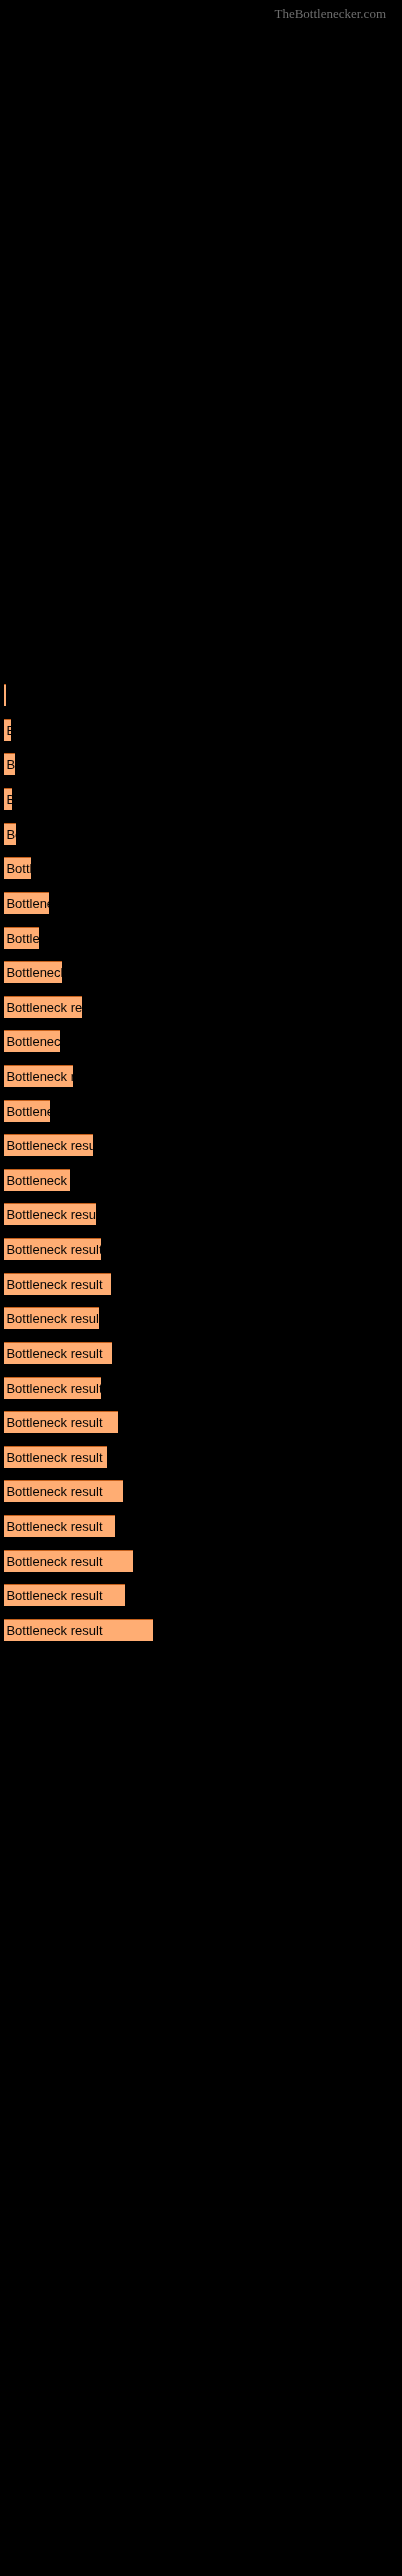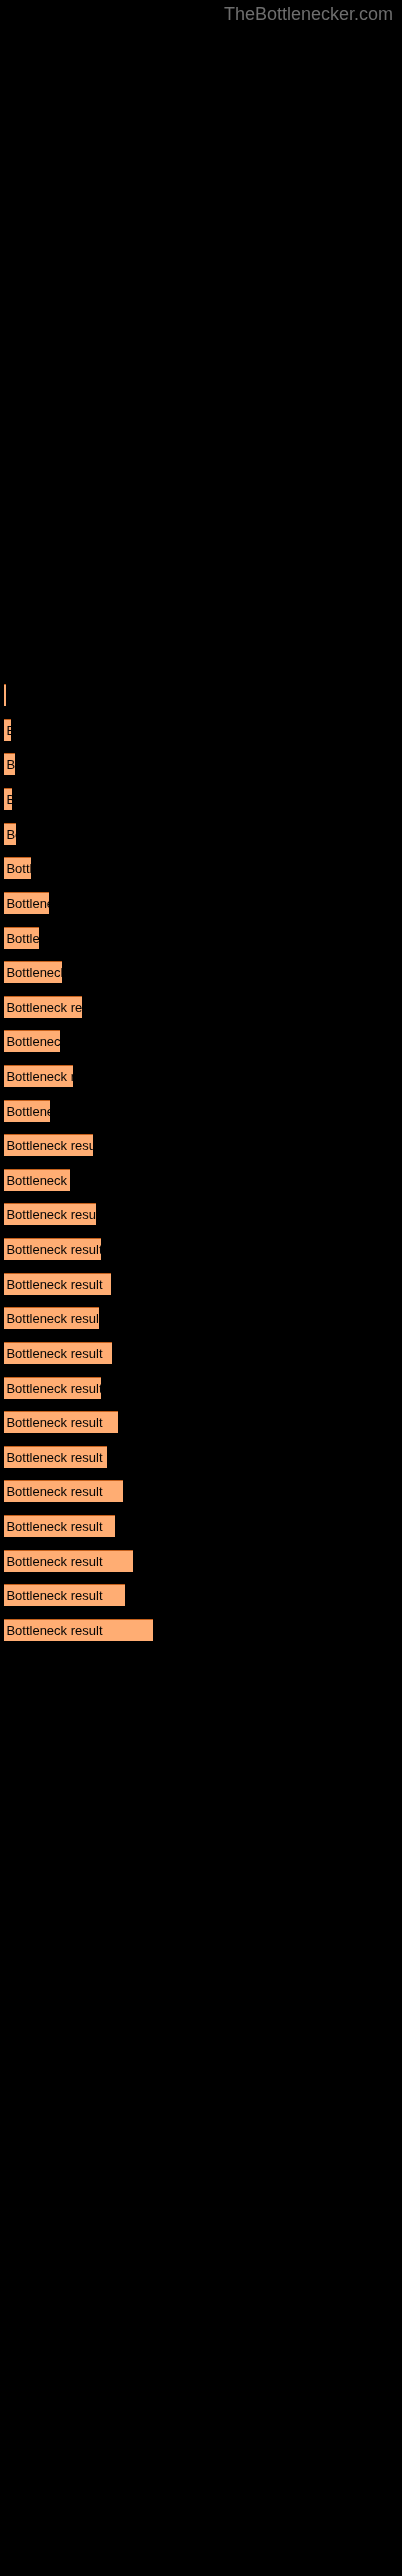--- a/index.html
+++ b/index.html
@@ -27,28 +27,28 @@
   
   #site-header {
     position: absolute;
     top: 0;
     left: 0;
     width: 403px;
     height: 32px;
   }
   #site-title {
     position: absolute;
-    right: 10px;
+    right: 17px;
     top: 1.6px;
-    font-size: 18px;
+    font-size: 13px;
     line-height: 24px;
     color: #6e6e6e;
     letter-spacing: 0px;
     white-space: nowrap;
-    font-family: Liberation Sans, sans-serif;
+    font-family: Liberation Serif, serif;
   }
 
   
   #chart {
     position: absolute;
     left: 0;
     top: 0;
     width: 403px;
     height: 2576px;
   }

